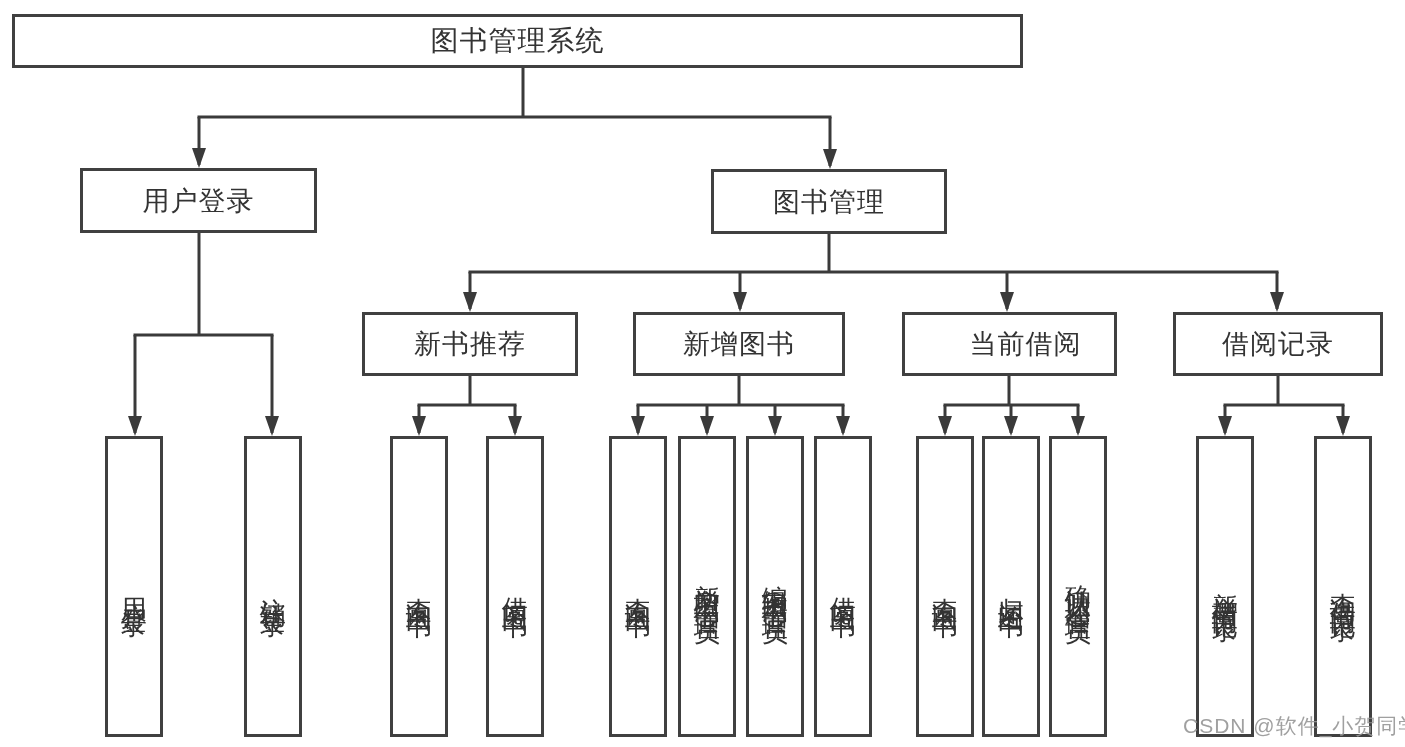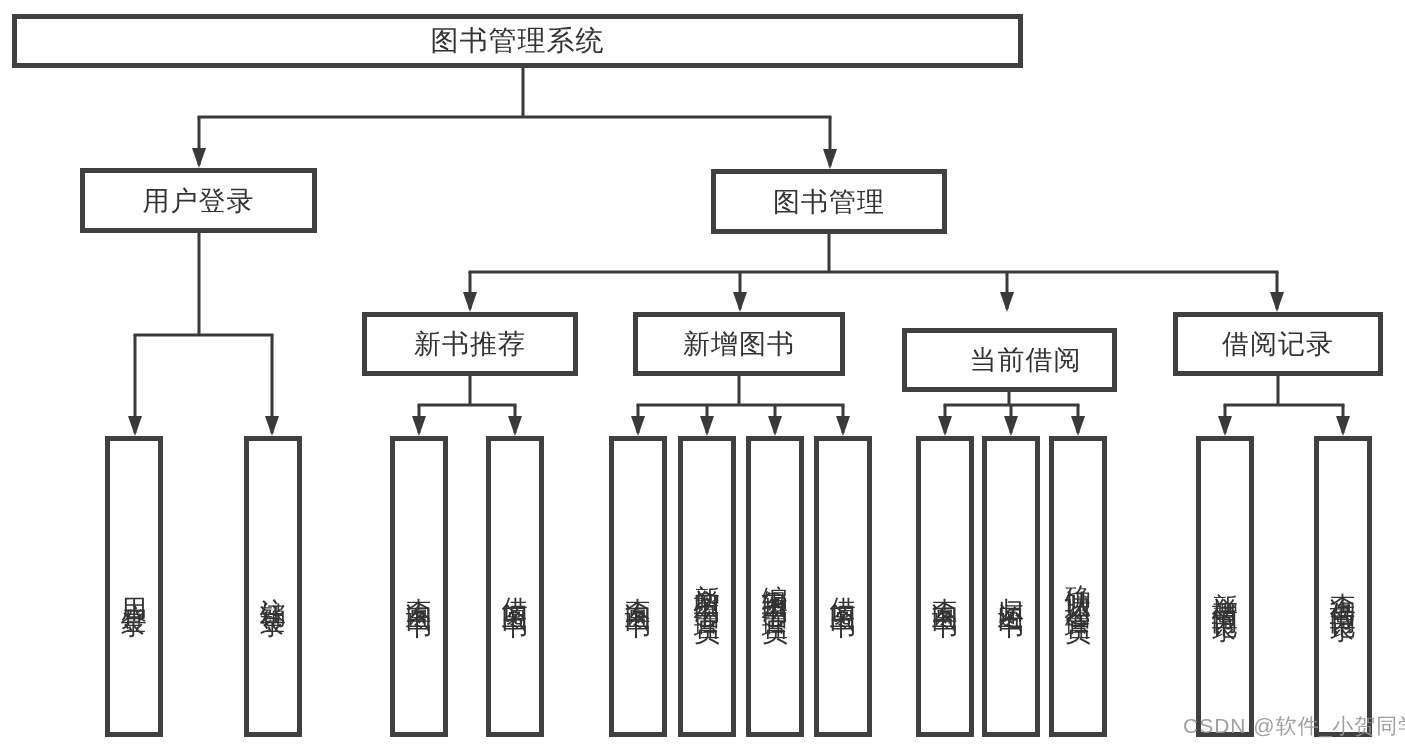--- a/index.html
+++ b/index.html
@@ -3,21 +3,21 @@
 <meta charset="utf-8">
 <style>
   html,body { margin:0; padding:0; background:#ffffff; }
   .stage {
     position:relative; width:1405px; height:747px; background:#ffffff;
     font-family:"Liberation Sans", sans-serif; overflow:hidden;
   }
   .connectors { position:absolute; left:0; top:0; width:1405px; height:747px; }
   .node {
     position:absolute; box-sizing:border-box; background:#ffffff;
-    border:5px solid #404040; color:#333333;
+    border:3px solid #404040; color:#333333;
     display:flex; align-items:center; justify-content:center;
   }
   .h-node span { font-size:27px; letter-spacing:1px; white-space:nowrap; }
   .root-node span { font-size:28px; }
   .v-node span {
     writing-mode:vertical-rl; text-orientation:mixed;
     font-size:26px; letter-spacing:5px; line-height:1.1; white-space:nowrap;
   }
   .watermark {
     position:absolute; left:1183px; top:712px; z-index:5;
@@ -82,21 +82,21 @@
   <div class="node h-node" style="left:711px; top:169px; width:236px; height:65px;">
     <span>图书管理</span>
   </div>
 
   <div class="node h-node" style="left:362px; top:312px; width:216px; height:64px;">
     <span>新书推荐</span>
   </div>
   <div class="node h-node" style="left:633px; top:312px; width:212px; height:64px;">
     <span>新增图书</span>
   </div>
-  <div class="node h-node" style="left:902px; top:328px; width:215px; height:64px;padding-left:32px;">
+  <div class="node h-node" style="left:902px; top:312px; width:215px; height:64px;padding-left:32px;">
     <span>当前借阅</span>
   </div>
   <div class="node h-node" style="left:1173px; top:312px; width:210px; height:64px;">
     <span>借阅记录</span>
   </div>
 
   <div class="node v-node" style="left:105px; top:436px; width:58px; height:301px;">
     <span>用户登录</span>
   </div>
   <div class="node v-node" style="left:244px; top:436px; width:58px; height:301px;">

